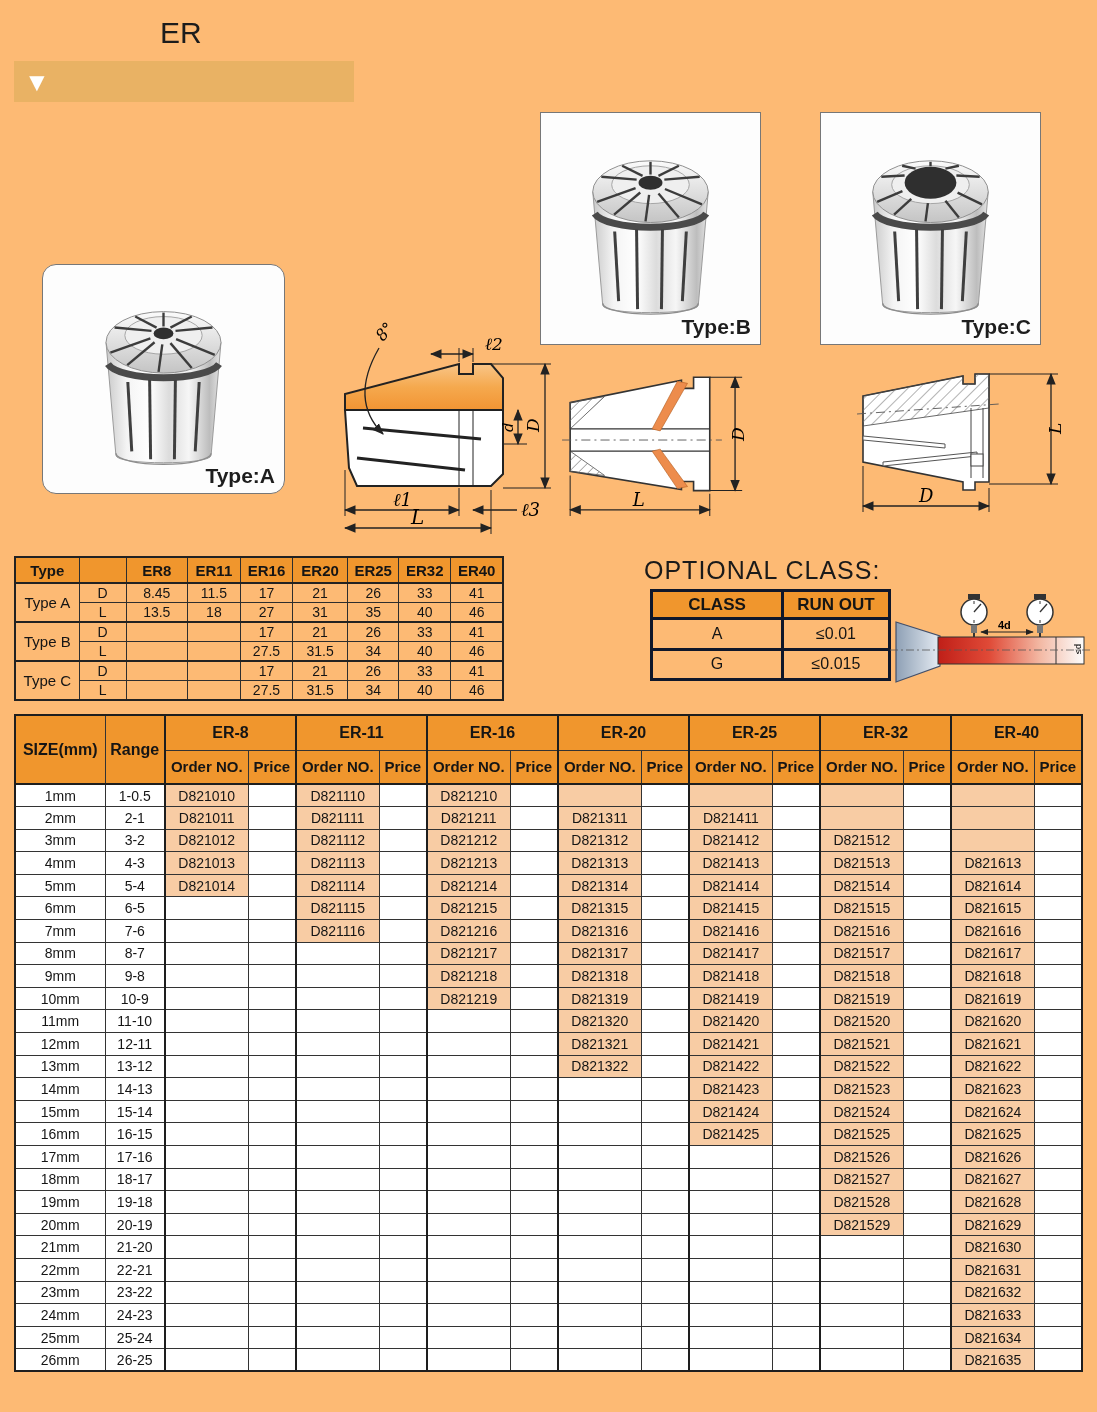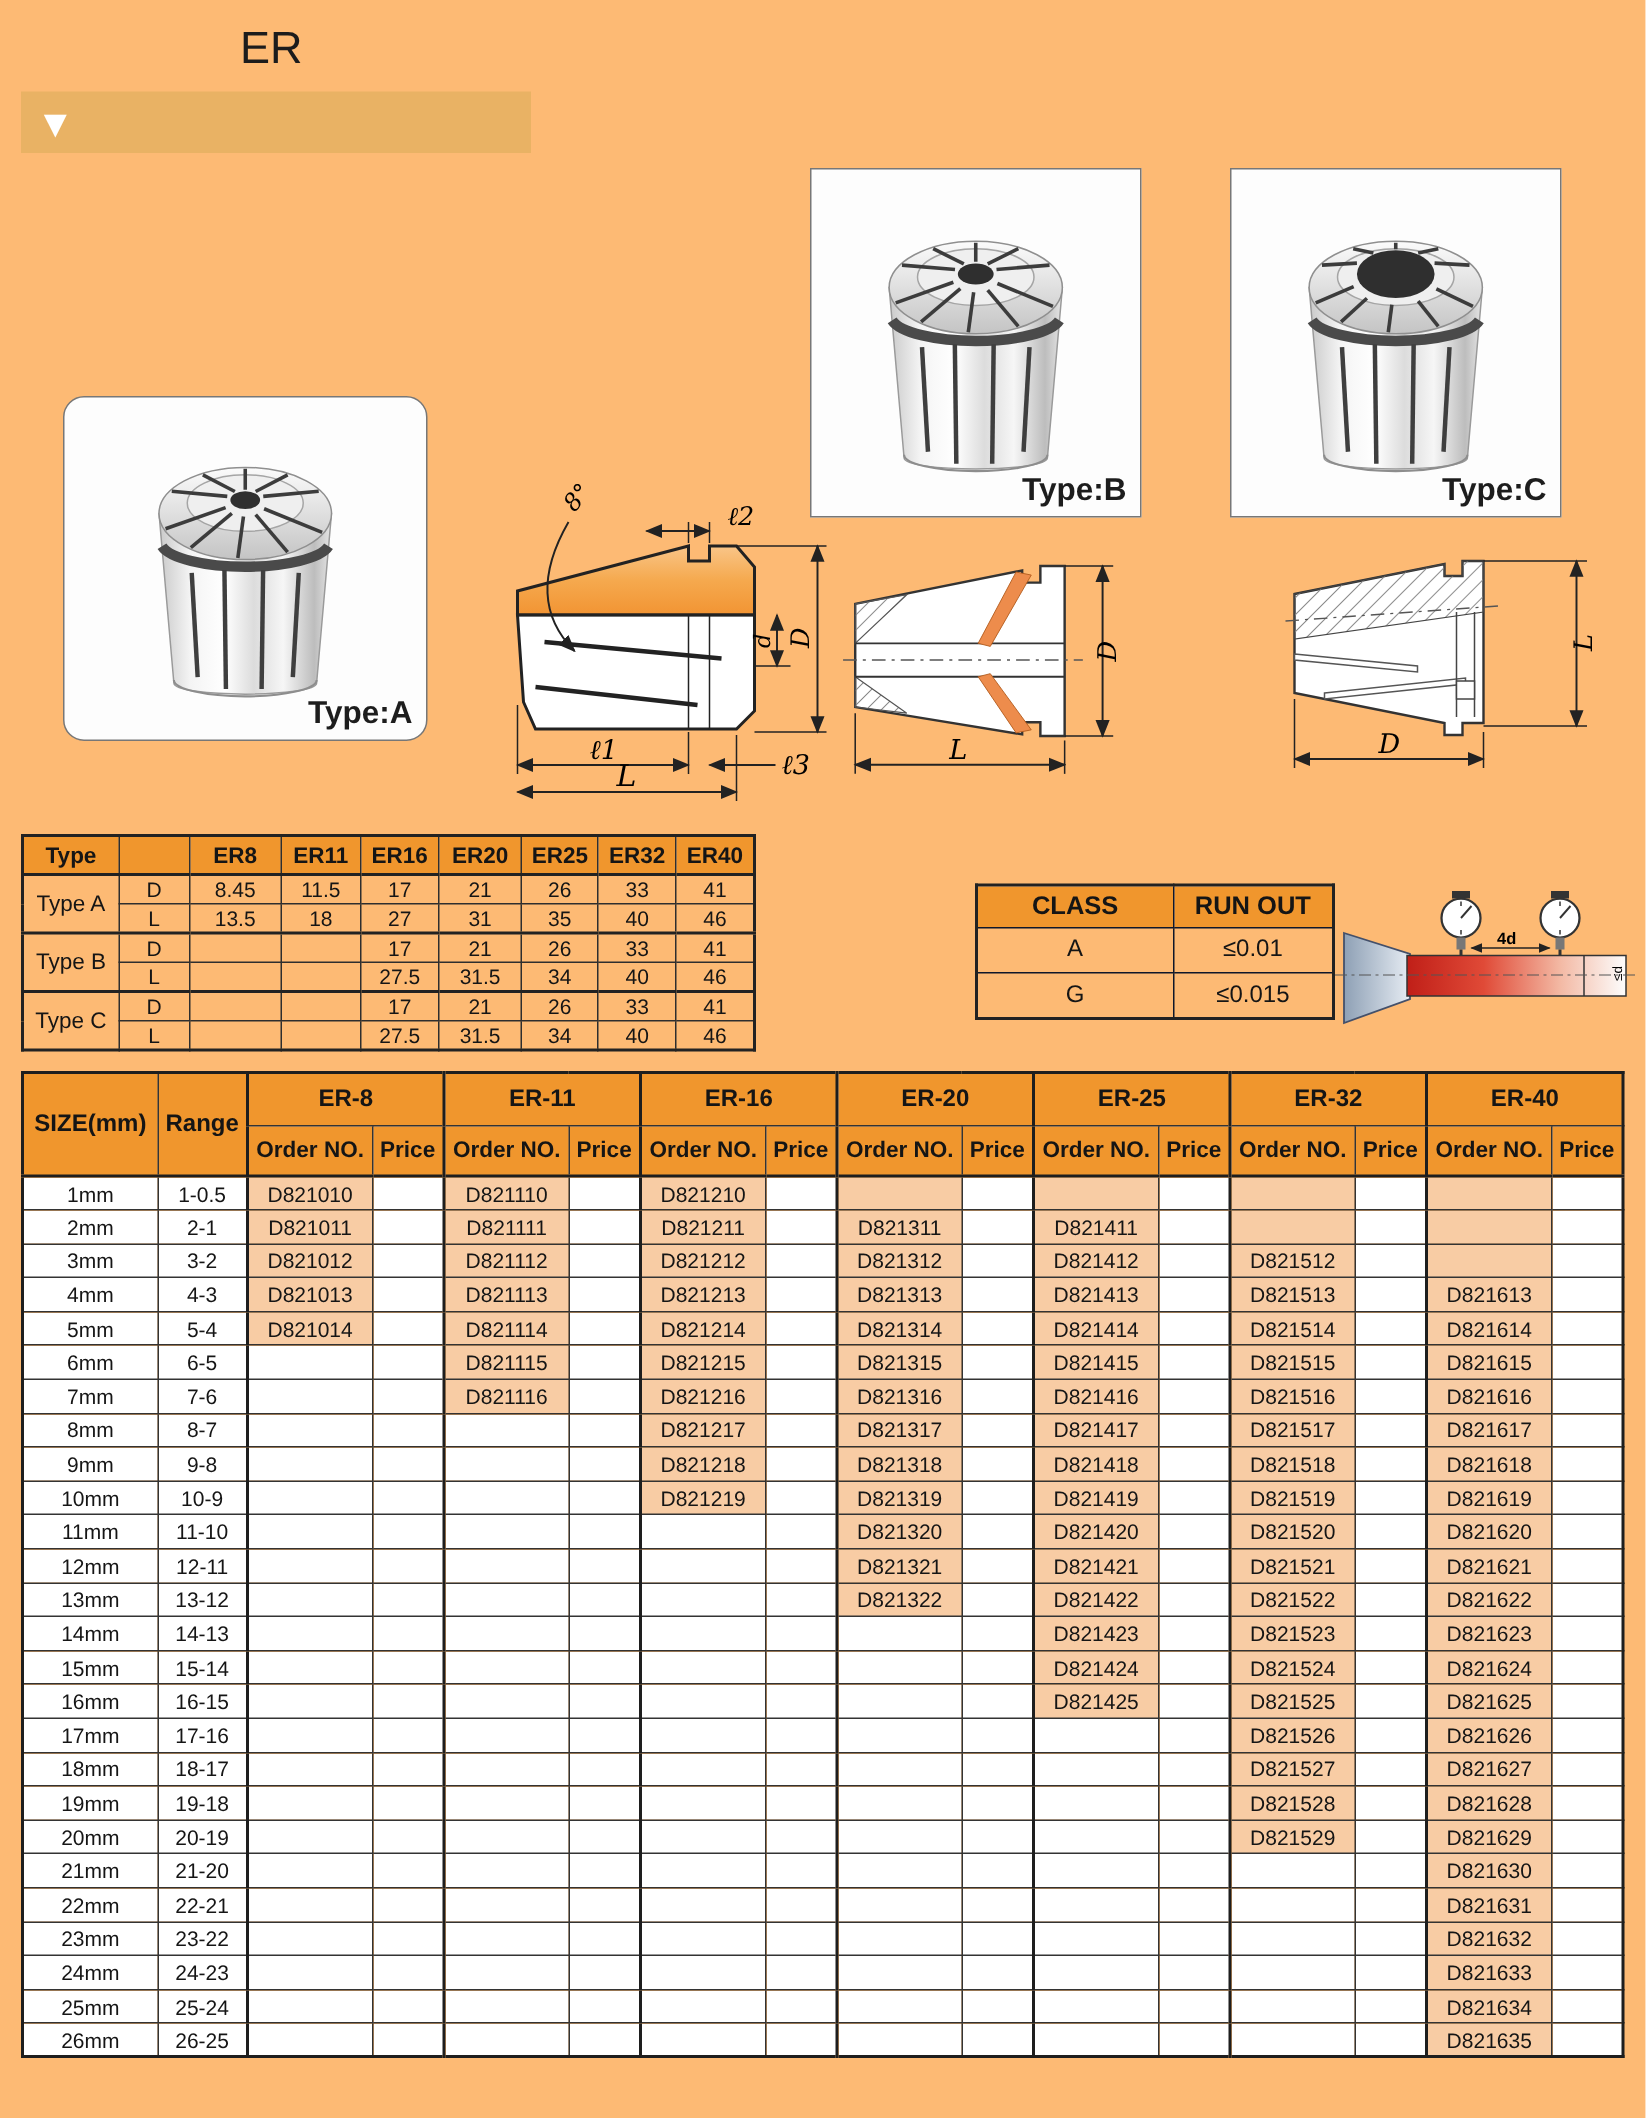--- a/index.html
+++ b/index.html
@@ -39,21 +39,21 @@
   
   #spec-table{left:14px;top:556px;width:490px;border:2px solid #222;}
   #spec-table th,#spec-table td{border:1px solid #2e2e2e;text-align:center;font-size:14px;height:19.5px;}
   #spec-table thead th{background:var(--orange);font-weight:bold;font-size:15px;height:26px;border-bottom:2px solid #222;}
   #spec-table .thick{border-top:2px solid #222;}
   #spec-table .typecell{font-size:15px;text-align:center;}
 
   
   #optional-title{left:644px;top:556px;font-size:25px;letter-spacing:1px;color:#1a1a1a;}
   #optional-table{left:650px;top:589px;width:238px;border:2px solid #222;}
-  #optional-table th,#optional-table td{border:1px solid #0f172a;text-align:center;}
+  #optional-table th,#optional-table td{border:3px solid #0f172a;text-align:center;}
   #optional-table thead th{background:var(--orange);font-weight:bold;font-size:17px;height:28px;}
   #optional-table td{font-size:16px;height:30.5px;}
 
   
   #order-table{left:14px;top:714px;width:1064px;border:2px solid #1e1e1e;}
   #order-table th,#order-table td{border:1px solid #333;text-align:center;}
   #order-table thead th{background:var(--orange);font-weight:bold;}
   #order-table thead tr.grp th{font-size:16px;height:35px;}
   #order-table thead tr.sub th{font-size:15px;height:34px;}
   #order-table thead th.corner{font-size:16px;}
@@ -389,20 +389,21 @@
           <td></td>
           <td>27.5</td>
           <td>31.5</td>
           <td>34</td>
           <td>40</td>
           <td>46</td>
         </tr>
       </tbody>
   </table>
 
+  <div class="abs" id="optional-title">OPTIONAL CLASS:</div>
   <table class="abs" id="optional-table">
     <colgroup>
         <col style="width:131px">
         <col style="width:107px">
       </colgroup>
     <thead>
         <tr id="opt-head-row">
           <th>CLASS</th>
           <th>RUN OUT</th>
         </tr>

